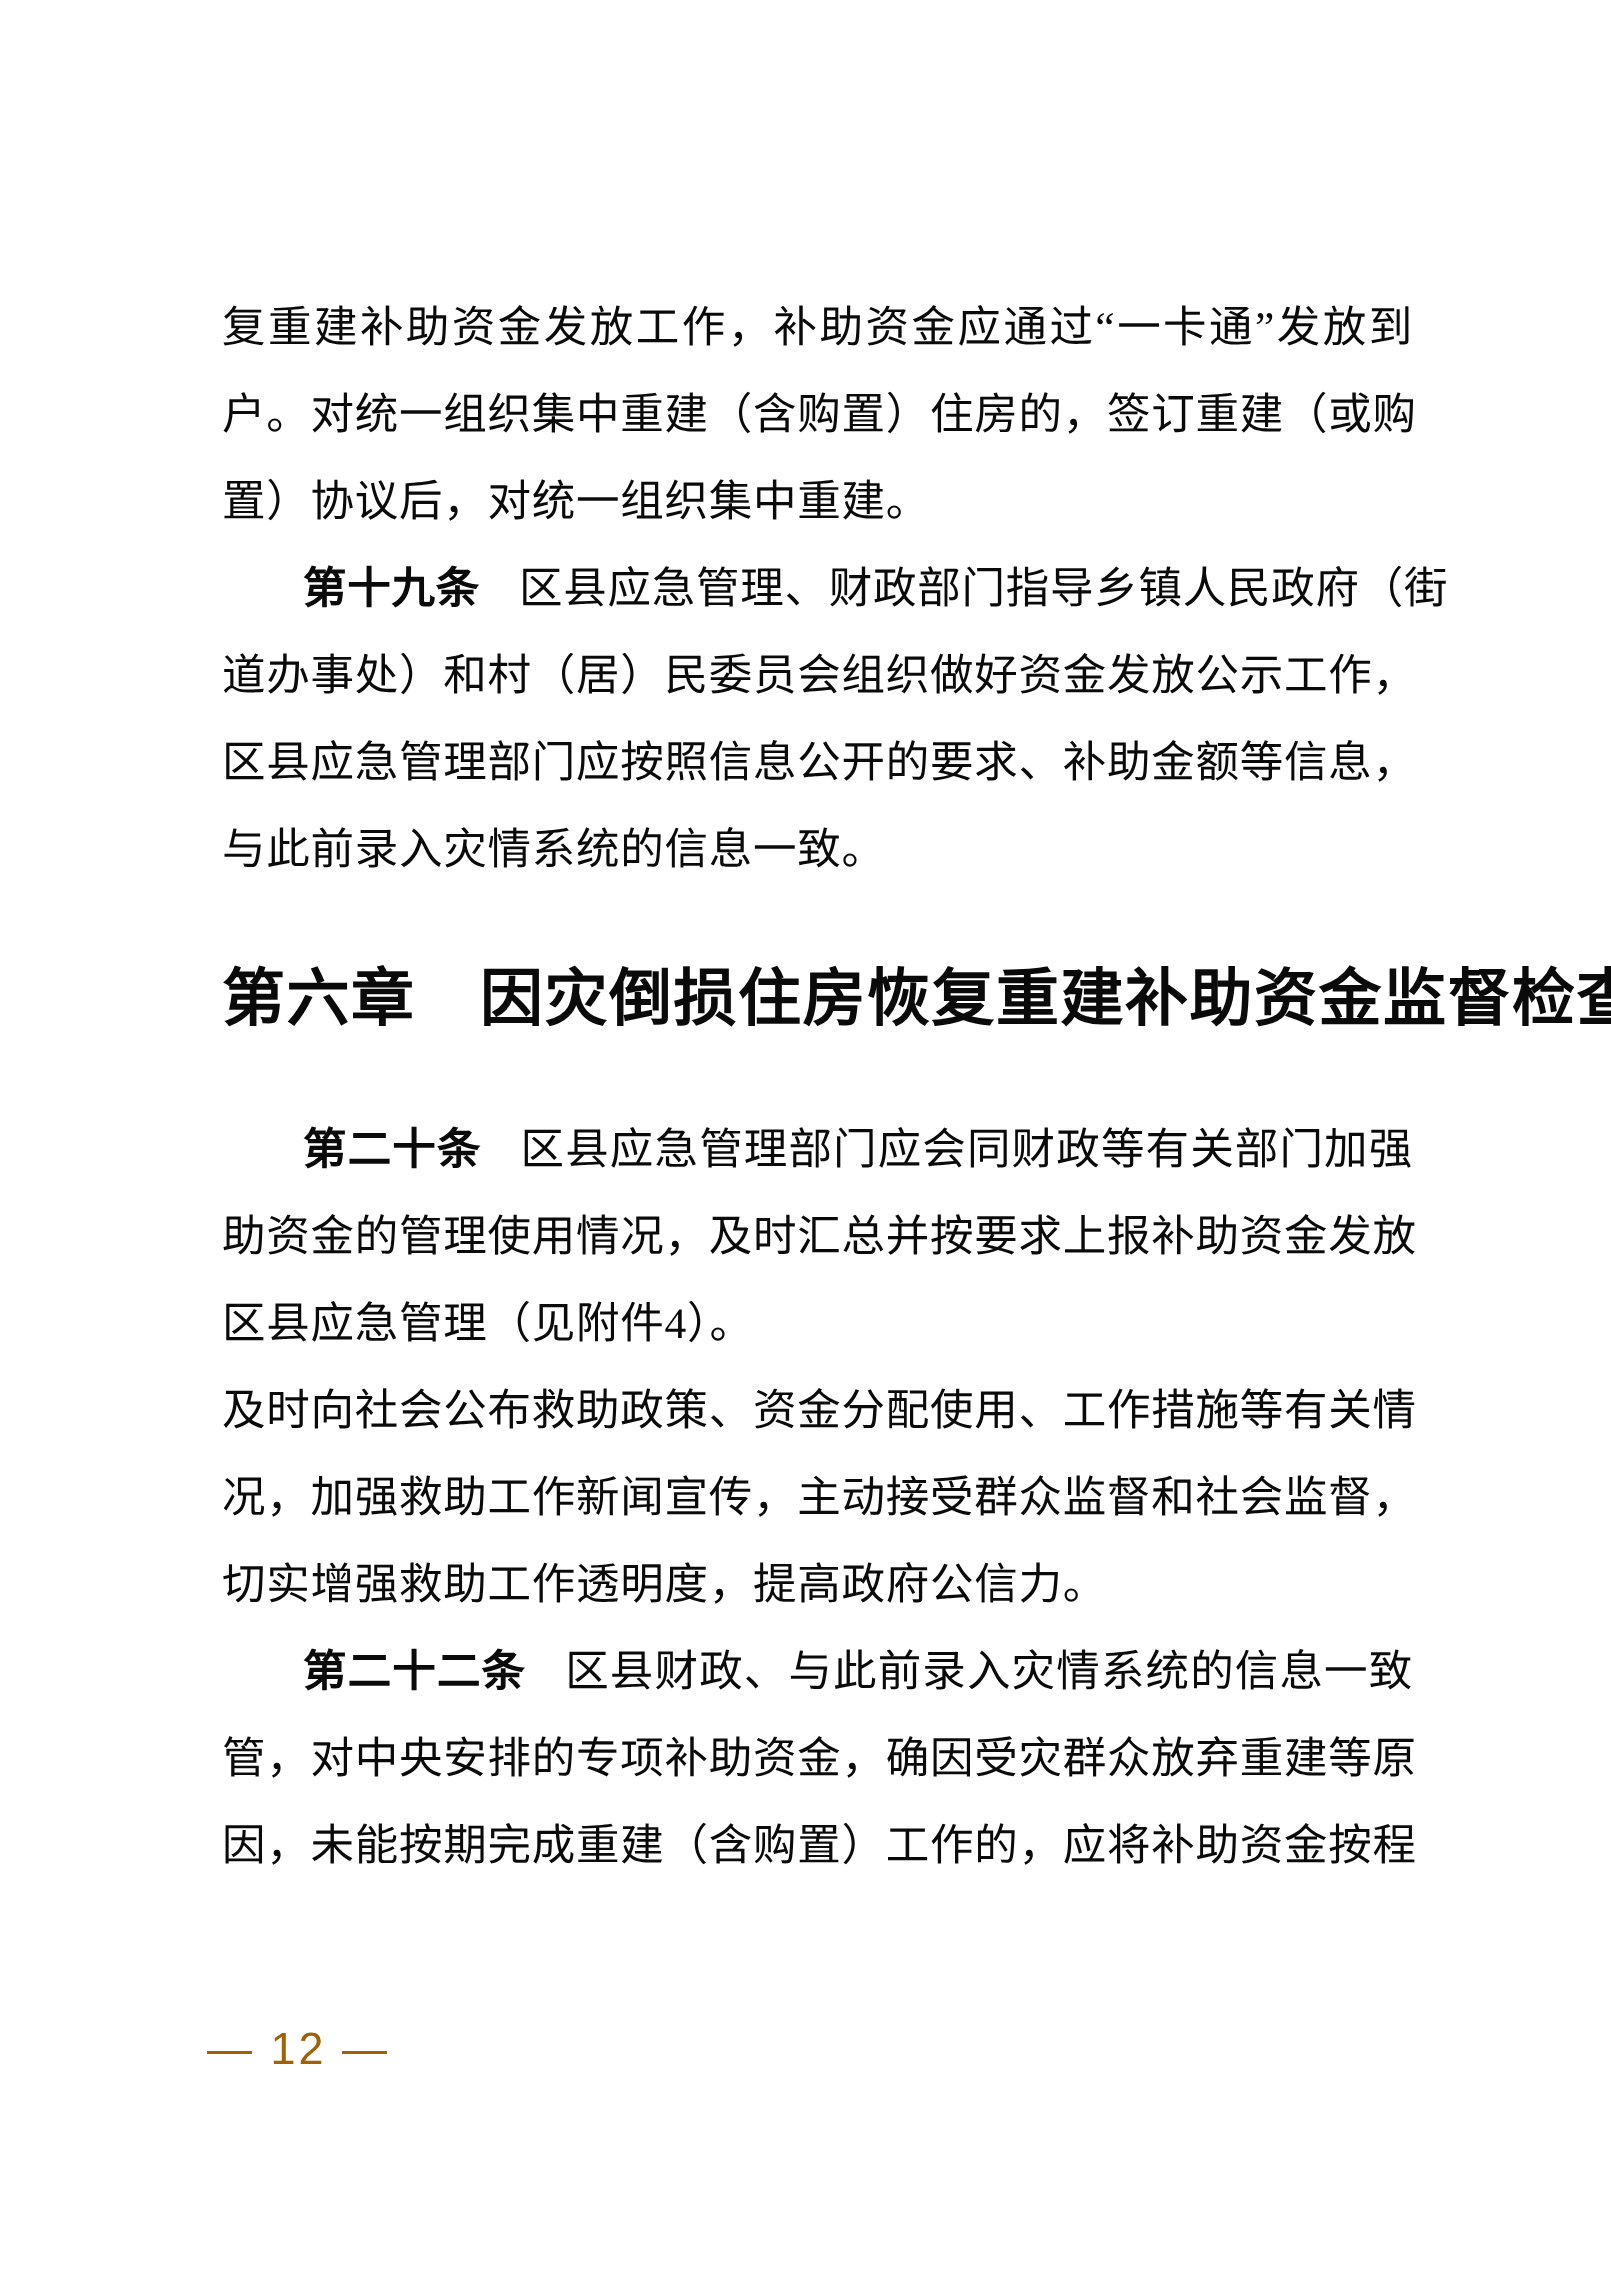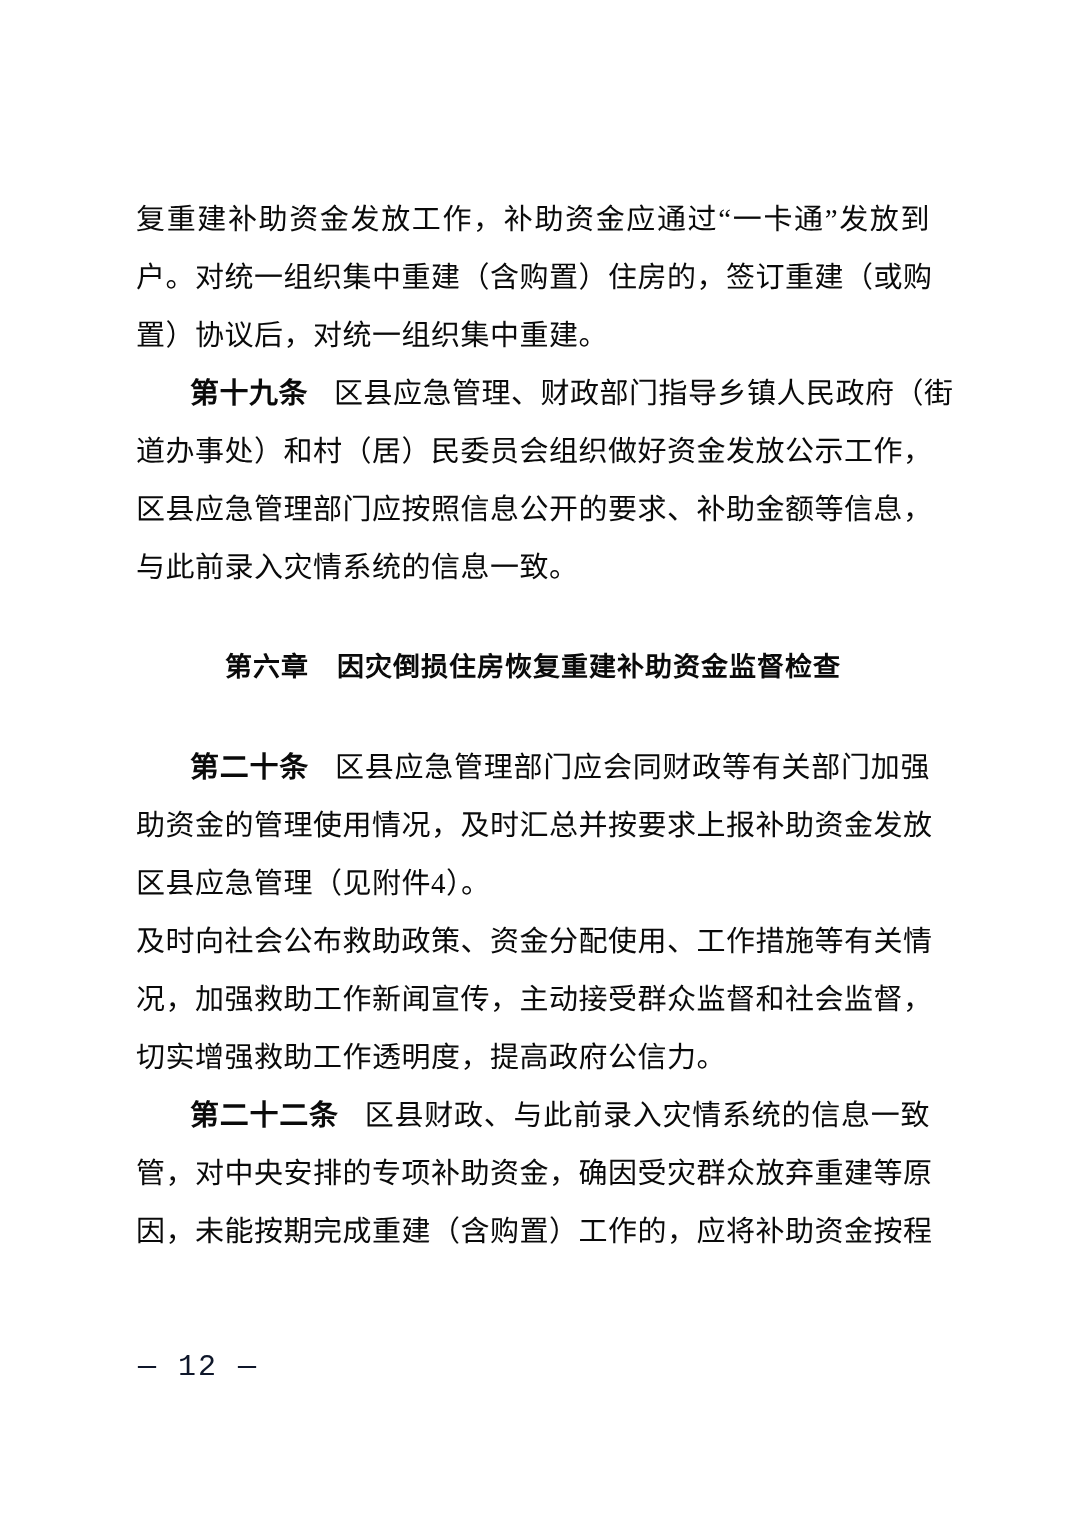--- a/index.html
+++ b/index.html
@@ -11,21 +11,21 @@
     position: relative;
     width: 1074px;
     height: 1520px;
     background: #ffffff;
     color: #0a0a0a;
     font-family: "Liberation Serif", "DejaVu Serif", serif;
     overflow: hidden;
   }
   .doc-body {
     position: absolute;
-    left: 136px;
+    left: 148px;
     top: 0;
     width: 794px;
     padding-top: 190px;
   }
   .para {
     margin: 0;
   }
   .line {
     height: 58px;
     line-height: 58px;
@@ -44,37 +44,37 @@
   }
   .lead {
     font-family: "Liberation Sans", "DejaVu Sans", sans-serif;
     font-weight: 700;
     margin-right: 26px;
   }
   .chapter {
     height: 58px;
     line-height: 58px;
     margin: 42px 0 42px 0;
-    font-size: 27px;
+    font-size: 42px;
     font-weight: 700;
     font-family: Liberation Serif, serif;
     text-align: center;
     text-align-last: center;
     letter-spacing: 1px;
     white-space: nowrap;
   }
   .footer {
     position: absolute;
     left: 138px;
     top: 1350px;
     font-size: 30px;
     line-height: 34px;
     letter-spacing: 2px;
-    font-family: Liberation Mono, monospace;
-    color: #0f172a;
+    font-family: Liberation Sans, sans-serif;
+    color: #a16207;
   }
 </style>
 </head>
 <body>
 
 <div class="page">
   <div class="doc-body">
       <div class="para">
         <div class="line"><span>复重建补助资金发放工作，补助资金应通过“一卡通”发放到</span></div>
         <div class="line"><span>户。对统一组织集中重建（含购置）住房的，签订重建（或购</span></div>

